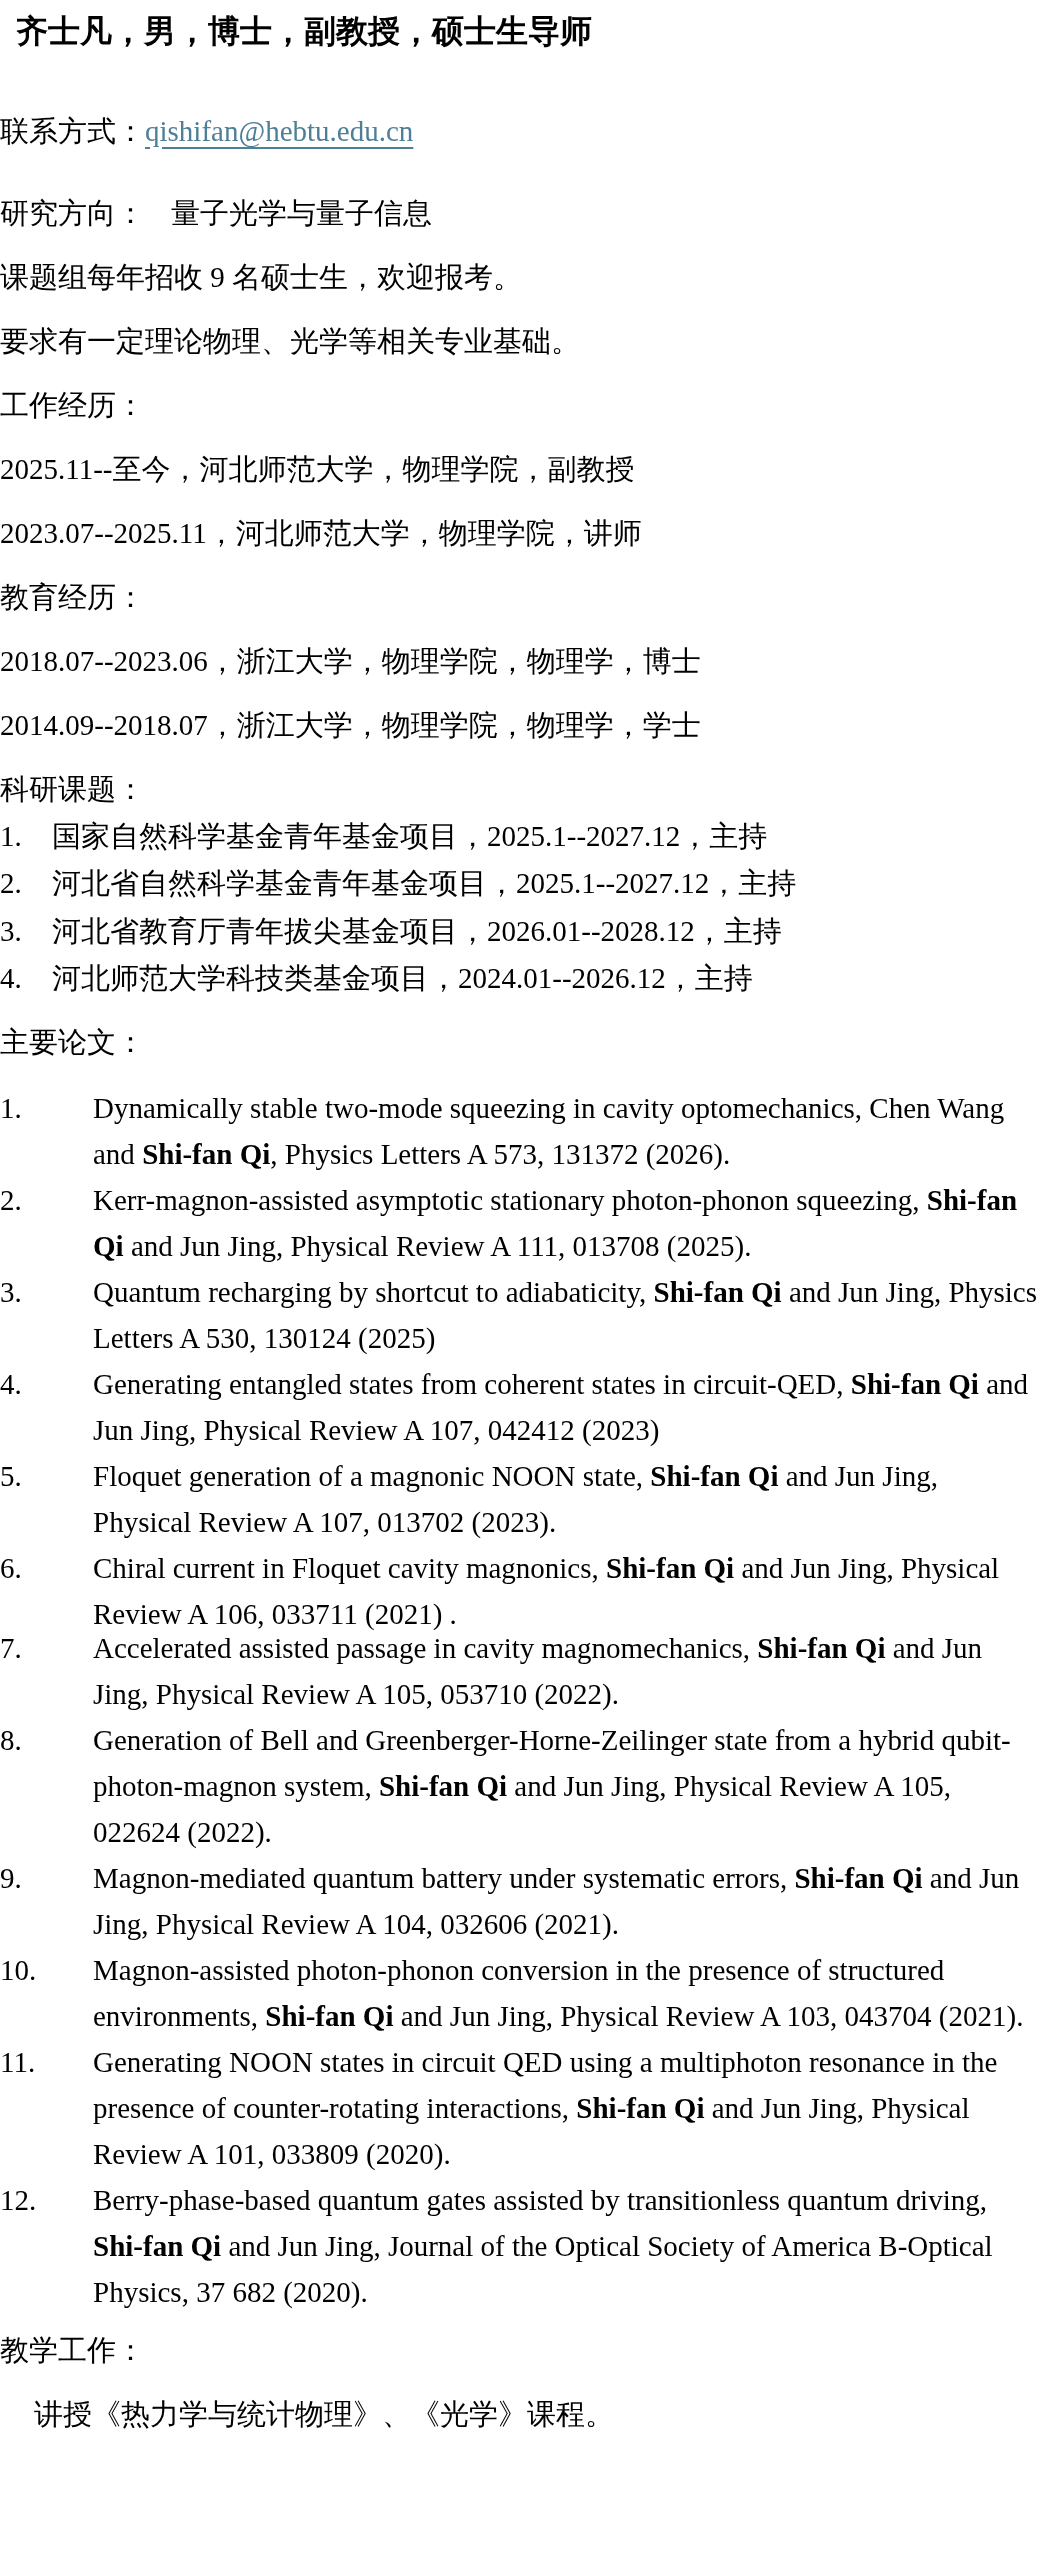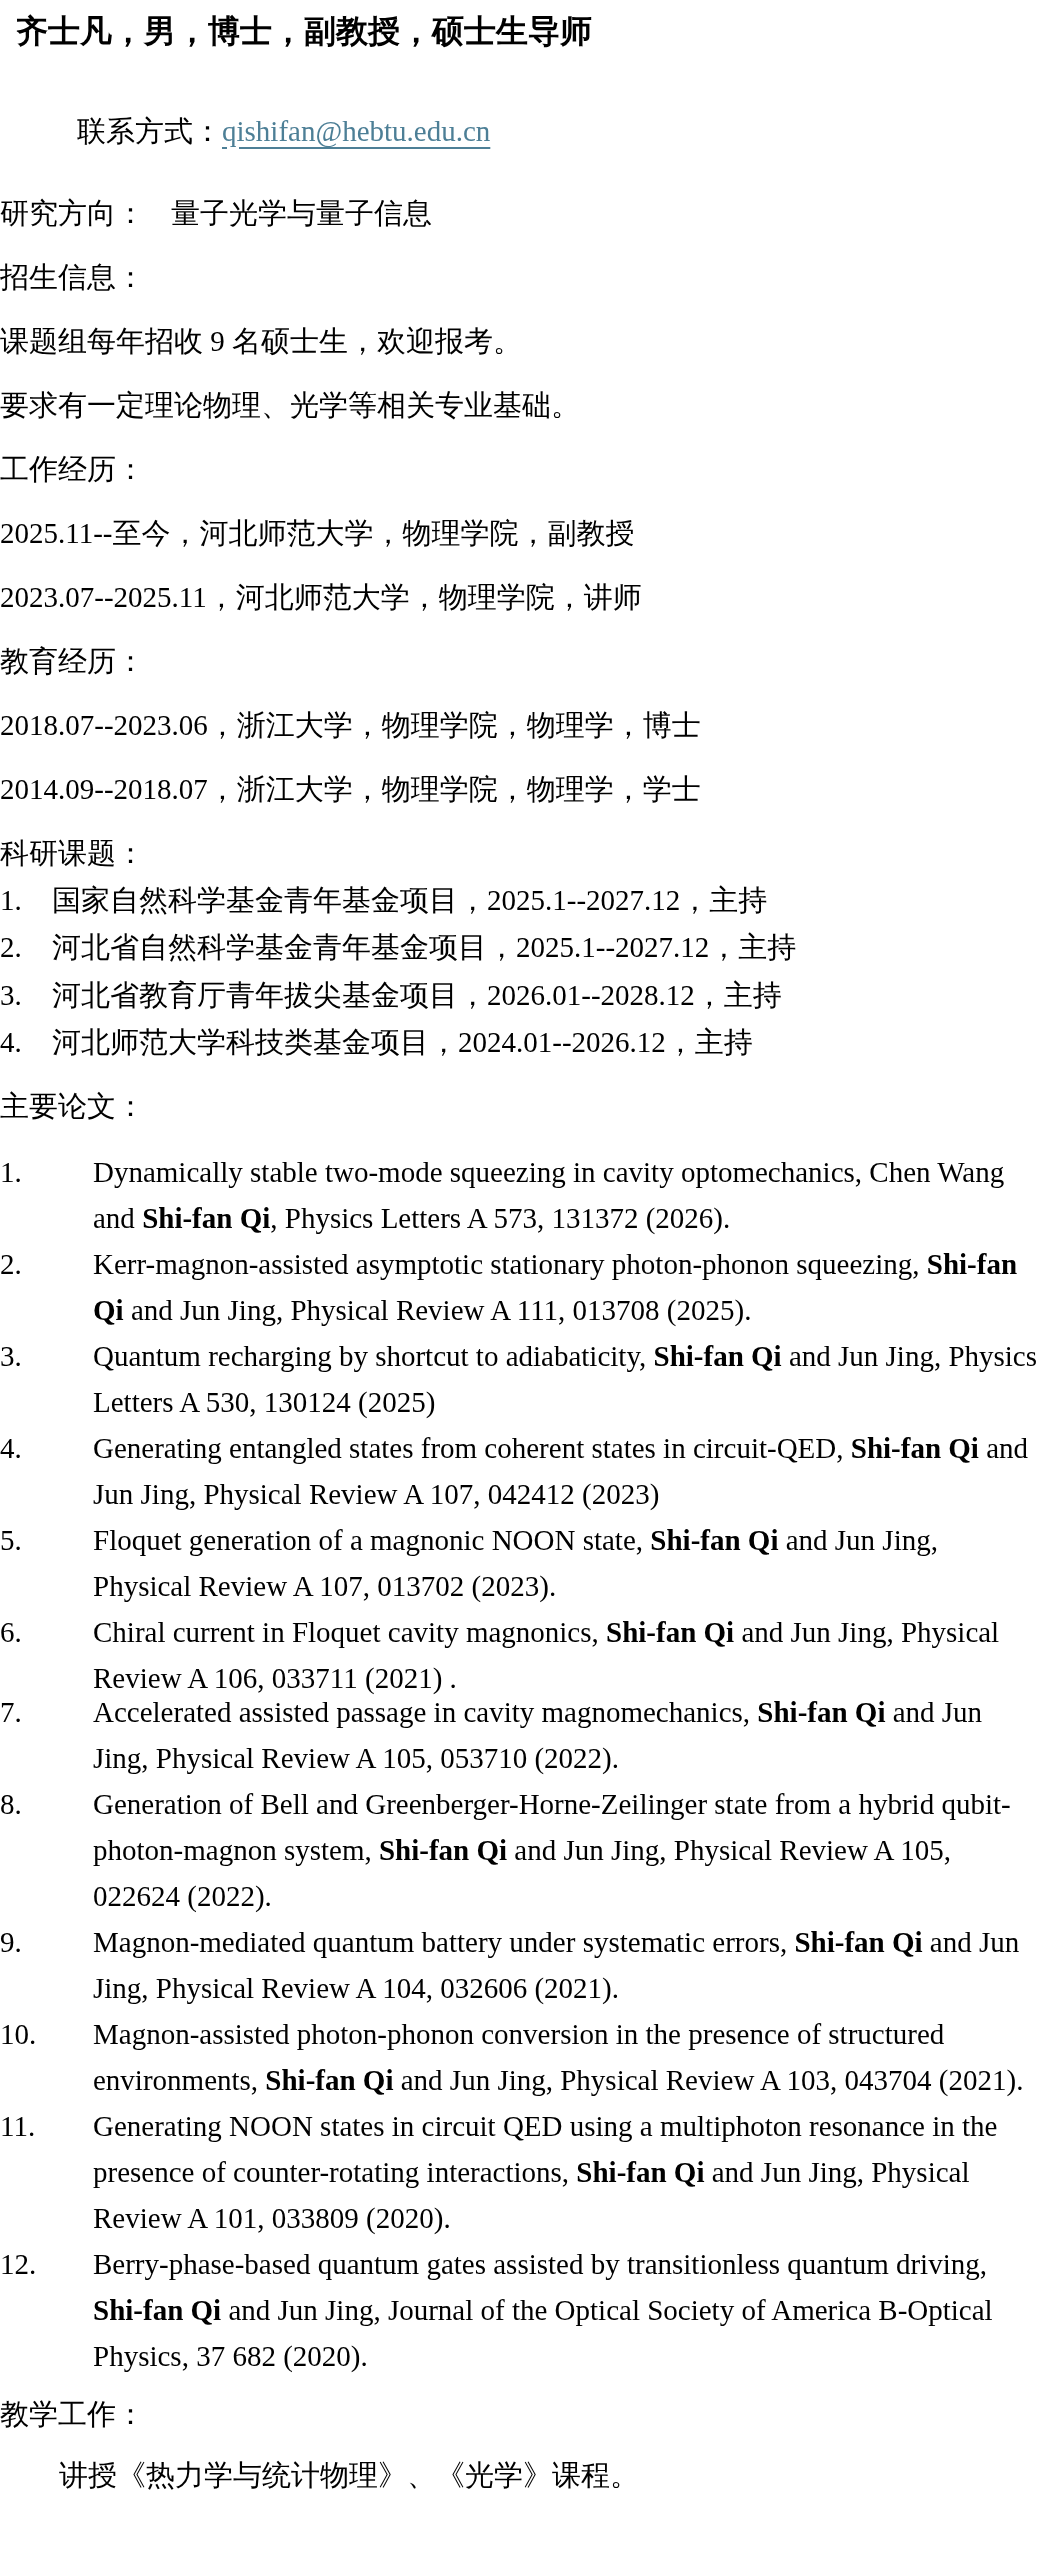--- a/index.html
+++ b/index.html
@@ -12,55 +12,54 @@
     padding:5.6px 5.6px 16.7px 0;
   }
   .h1 {
     font-size:32px;
     font-weight:bold;
     line-height:50px;
     margin:0 0 52px 16px;
   }
   .ln { line-height:46px; margin-top:18px; }
   .hd { font-weight:normal; }
-  #contact-line { margin-top:0; padding-left:77px; }
+  #contact-line { margin-top:0; }
   #research-line { margin-top:36px; }
   .label-gap { margin-left:26px; }
   a.email {
     color:#4d7f96;
     text-decoration:underline;
     text-underline-offset:5.6px;
   }
   .num-row { display:flex; }
   .proj-row .num { flex:0 0 52px; }
   .pub-row .num { flex:0 0 93px; }
   .row-text { flex:1 1 auto; padding-right:2.8px; }
   .proj-row { margin-top:1.4px; }
   .pub-row { margin-top:0; }
   .pub-row.tight { margin-top:-12px; }
   #teaching-heading { margin-top:12px; }
-  #teaching-line { padding-left:59px;font-family:Liberation Mono, monospace; }
+  #teaching-line { padding-left:34px; }
   b { font-weight:bold; }
 </style>
 </head>
 <body>
 
 <div>
 
   <div class="h1">齐士凡，男，博士，副教授，硕士生导师</div>
 
   <div class="ln" id="contact-line">
     <span>联系方式：</span><a class="email" href="#">qishifan@hebtu.edu.cn</a>
   </div>
 
   <div class="ln" id="research-line">
     <span class="hd">研究方向：</span><span class="label-gap">量子光学与量子信息</span>
   </div>
 
-  <div class="ln hd">招生信息：</div>
   <div class="ln">课题组每年招收 9 名硕士生，欢迎报考。</div>
   <div class="ln">要求有一定理论物理、光学等相关专业基础。</div>
 
   <div class="ln hd">工作经历：</div>
   <div class="ln">2025.11--至今，河北师范大学，物理学院，副教授</div>
   <div class="ln">2023.07--2025.11，河北师范大学，物理学院，讲师</div>
 
   <div class="ln hd">教育经历：</div>
   <div class="ln">2018.07--2023.06，浙江大学，物理学院，物理学，博士</div>
   <div class="ln">2014.09--2018.07，浙江大学，物理学院，物理学，学士</div>

